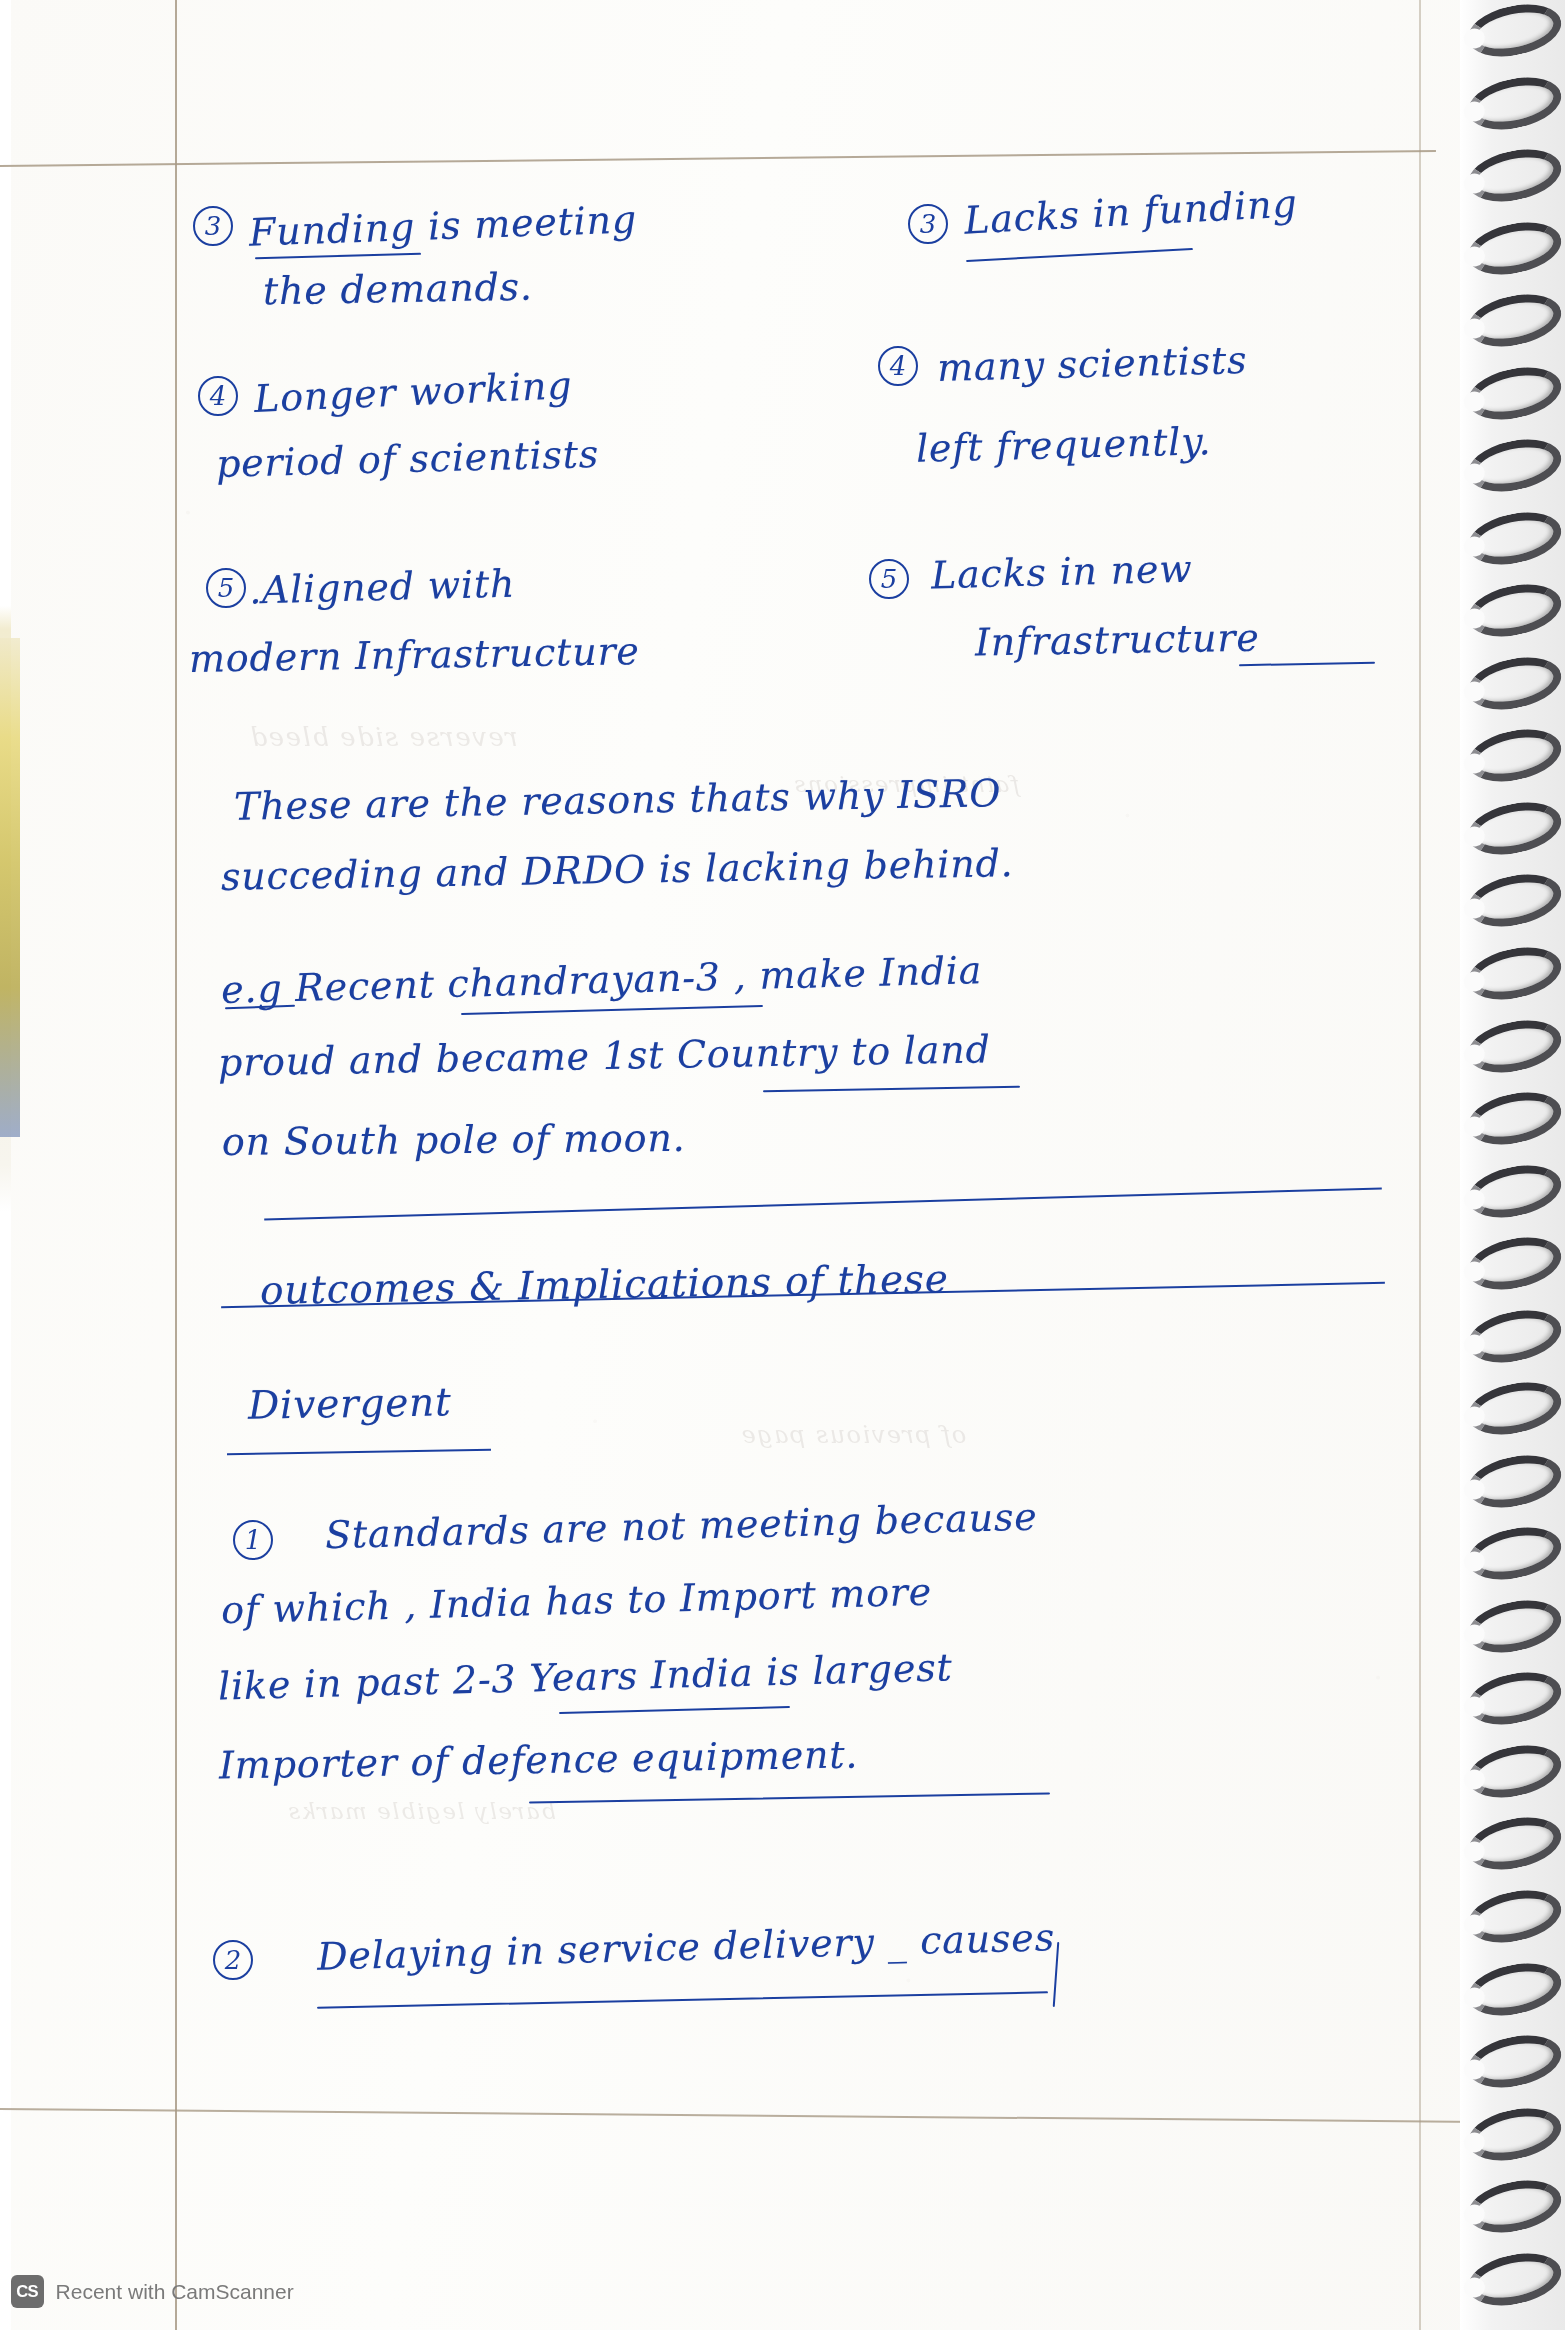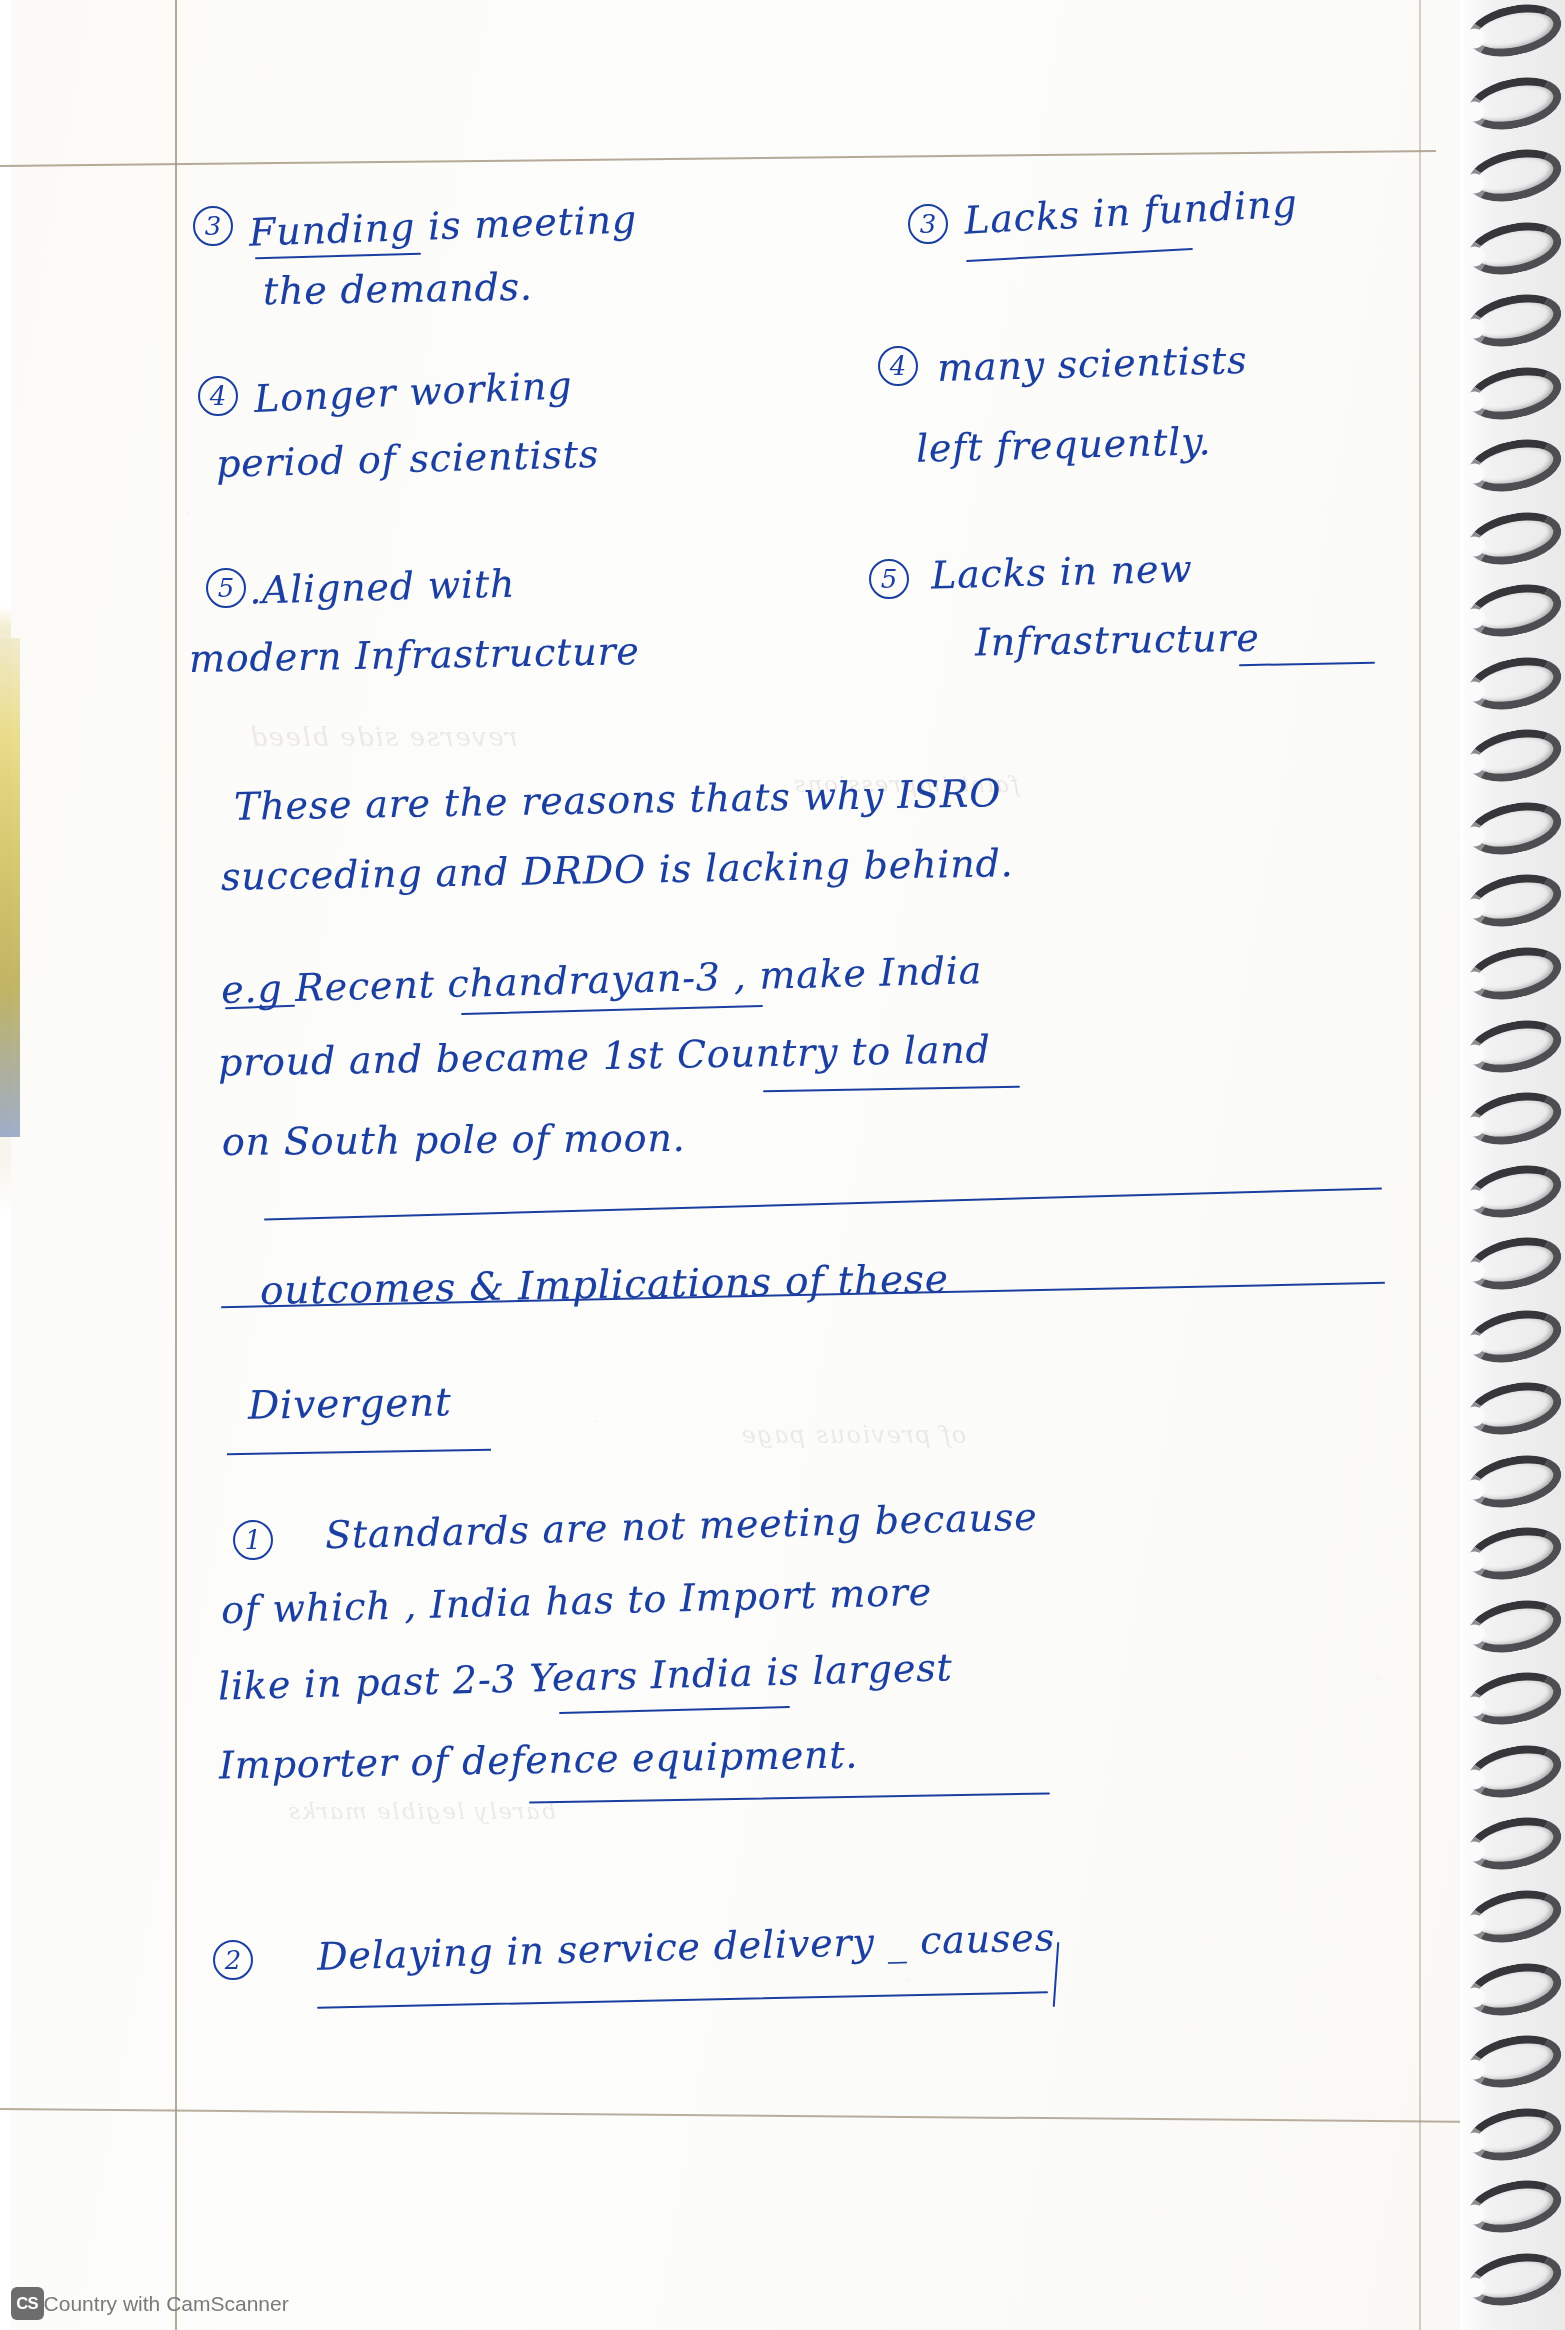--- a/index.html
+++ b/index.html
@@ -171,24 +171,25 @@
   .hr {
     position: absolute;
     height: 2.3px;
     background: #1b3fa0;
   }
 
   
   .footer {
     position: absolute;
     left: 0;
-    bottom: 0;
+    bottom: 12px;
     height: 53px;
     display: flex;
     align-items: center;
+    gap: 12px;
     padding-left: 10.6px;
   }
   .cs-badge {
     width: 33px;
     height: 33px;
     border-radius: 6px;
     background: #6d6d6d;
     color: #fff;
     font-family: "Liberation Sans", sans-serif;
     font-weight: bold;
@@ -311,16 +312,16 @@
     <div class="ring" style="top:1892px;"></div>
     <div class="ring" style="top:1965px;"></div>
     <div class="ring" style="top:2037px;"></div>
     <div class="ring" style="top:2110px;"></div>
     <div class="ring" style="top:2182px;"></div>
     <div class="ring" style="top:2255px;"></div>
   </div>
 
   <div class="footer">
     <div class="cs-badge">CS</div>
-    <div class="cs-text">Country with CamScanner</div>
+    <div class="cs-text">Recent with CamScanner</div>
   </div>
 </div>
 
 
 </body></html>

